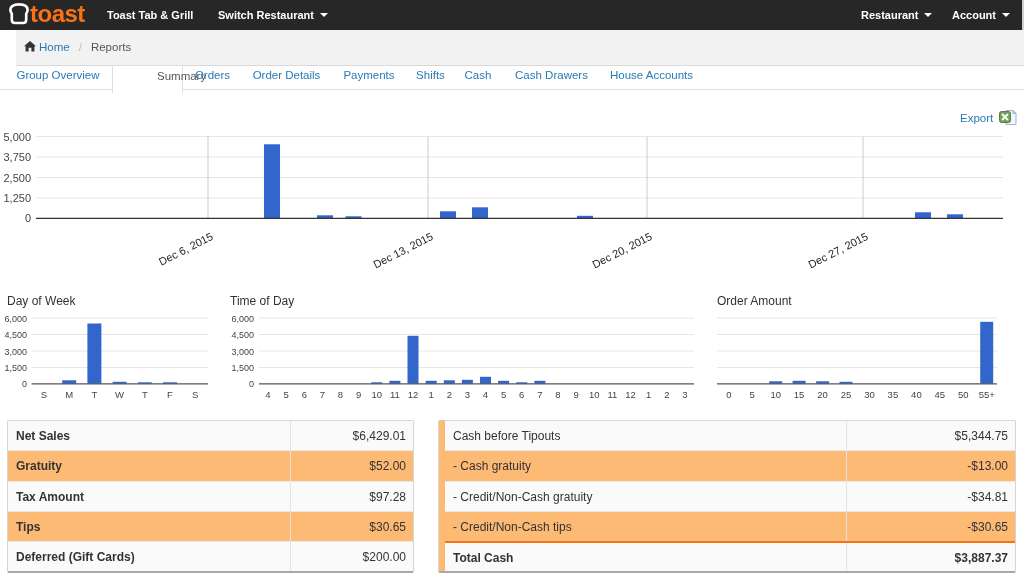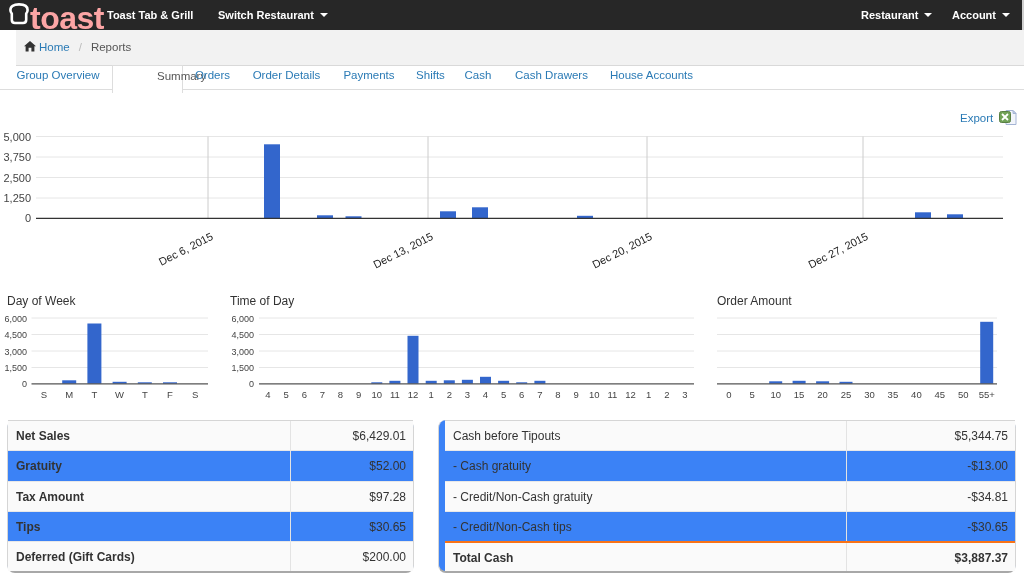--- a/index.html
+++ b/index.html
@@ -3,21 +3,21 @@
 <meta charset="utf-8">
 <style>
 * { margin:0; padding:0; box-sizing:border-box; }
 html,body { width:1024px; height:576px; overflow:hidden; background:#fff;
   font-family:"Liberation Sans", sans-serif; }
 #page { position:relative; width:1024px; height:576px; }
 
 
 .topbar { position:absolute; left:0; top:0; width:1024px; height:30px; background:#272727; }
 .topbar .logo { position:absolute; left:7px; top:2px; }
-.logo-text { position:absolute; left:30px; top:0px; color:#fca5a5; font-size:32px; font-weight:bold; letter-spacing:-0.5px; }
+.logo-text { position:absolute; left:30px; top:0px; color:#f97316; font-size:24px; font-weight:bold; letter-spacing:-0.5px; }
 .tb-item { position:absolute; top:0; line-height:30px; color:#fff; font-size:11px; font-weight:bold; }
 .caret { display:inline-block; width:0; height:0; border-left:4px solid transparent; border-right:4px solid transparent; border-top:4px solid #fff; margin-left:6px; vertical-align:2px; }
 .tb-right { font-size:11px; }
 .tb-edge { position:absolute; right:0; top:0; width:2px; height:30px; background:#cfcfcf; }
 
 
 .breadcrumb { position:absolute; left:0; top:30px; width:1024px; height:36px; background:#f2f2f2; border-bottom:1px solid #d9d9d9; font-size:11.5px;margin-left:16px; }
 .breadcrumb .inner { position:absolute; left:8px; top:11px; }
 .bc-home { color:#2a7ab5; }
 .bc-sep { color:#bbb; padding:0 9px; }
@@ -31,21 +31,21 @@
 
 .export { position:absolute; left:960px; top:109px; font-size:11.5px; color:#2a7ab5; }
 .export svg { vertical-align:-4px; margin-left:3px; }
 
 
 #mainchart { position:absolute; left:0; top:100px; }
 #smallcharts { position:absolute; left:0; top:290px; }
 .ctitle { position:absolute; font-size:12px; color:#333; }
 
 
-.rtable { position:absolute; background:#3b82f6; border:1px solid #d5d5d5; border-top:none; border-radius:8px; border-bottom:2px solid #a8a8a8; font-size:12px; color:#333; }
+.rtable { position:absolute; background:#fdba74; border:1px solid #d5d5d5; border-top:none; border-radius:2px; border-bottom:2px solid #a8a8a8; font-size:12px; color:#333; }
 .rrow { position:relative; height:30.25px; line-height:30px; border-top:1px solid #e8e8e8; box-sizing:border-box; }
 .rrow:first-child { border-top:1px solid #d5d5d5; }
 .rrow.shade { background:#fafafa; }
 .rrow .lab { position:absolute; left:8px; top:0; }
 .rrow .val { position:absolute; right:7px; top:0; }
 .rrow .colsep { position:absolute; top:0; width:1px; height:100%; background:#e3e3e3; }
 .rrow.totrow { border-top:2px solid #f97316; }
 .b { font-weight:bold; }
 </style>
 </head>

